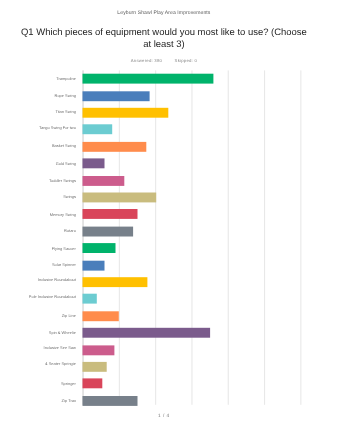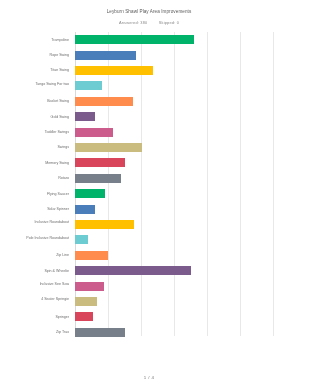--- a/index.html
+++ b/index.html
@@ -57,20 +57,21 @@
     font-size:4.4px;color:#777777;letter-spacing:.4px;
   }
 </style>
 </head>
 <body>
 
 <div class="page">
 
   <div class="doc-header">Leyburn Shawl Play Area Improvements</div>
 
+  <div class="q-title">Q1 Which pieces of equipment would you most like to use? (Choose at least 3)</div>
 
   <div class="counts">
     <span>Answered: 380</span>
     <span>Skipped: 0</span>
   </div>
 
   <div class="chart-wrap">
     <div class="ylabels">
         <div class="ylabel" style="top: 5.6px;">Trampoline</div>
         <div class="ylabel" style="top: 21px;">Rope Swing</div>

